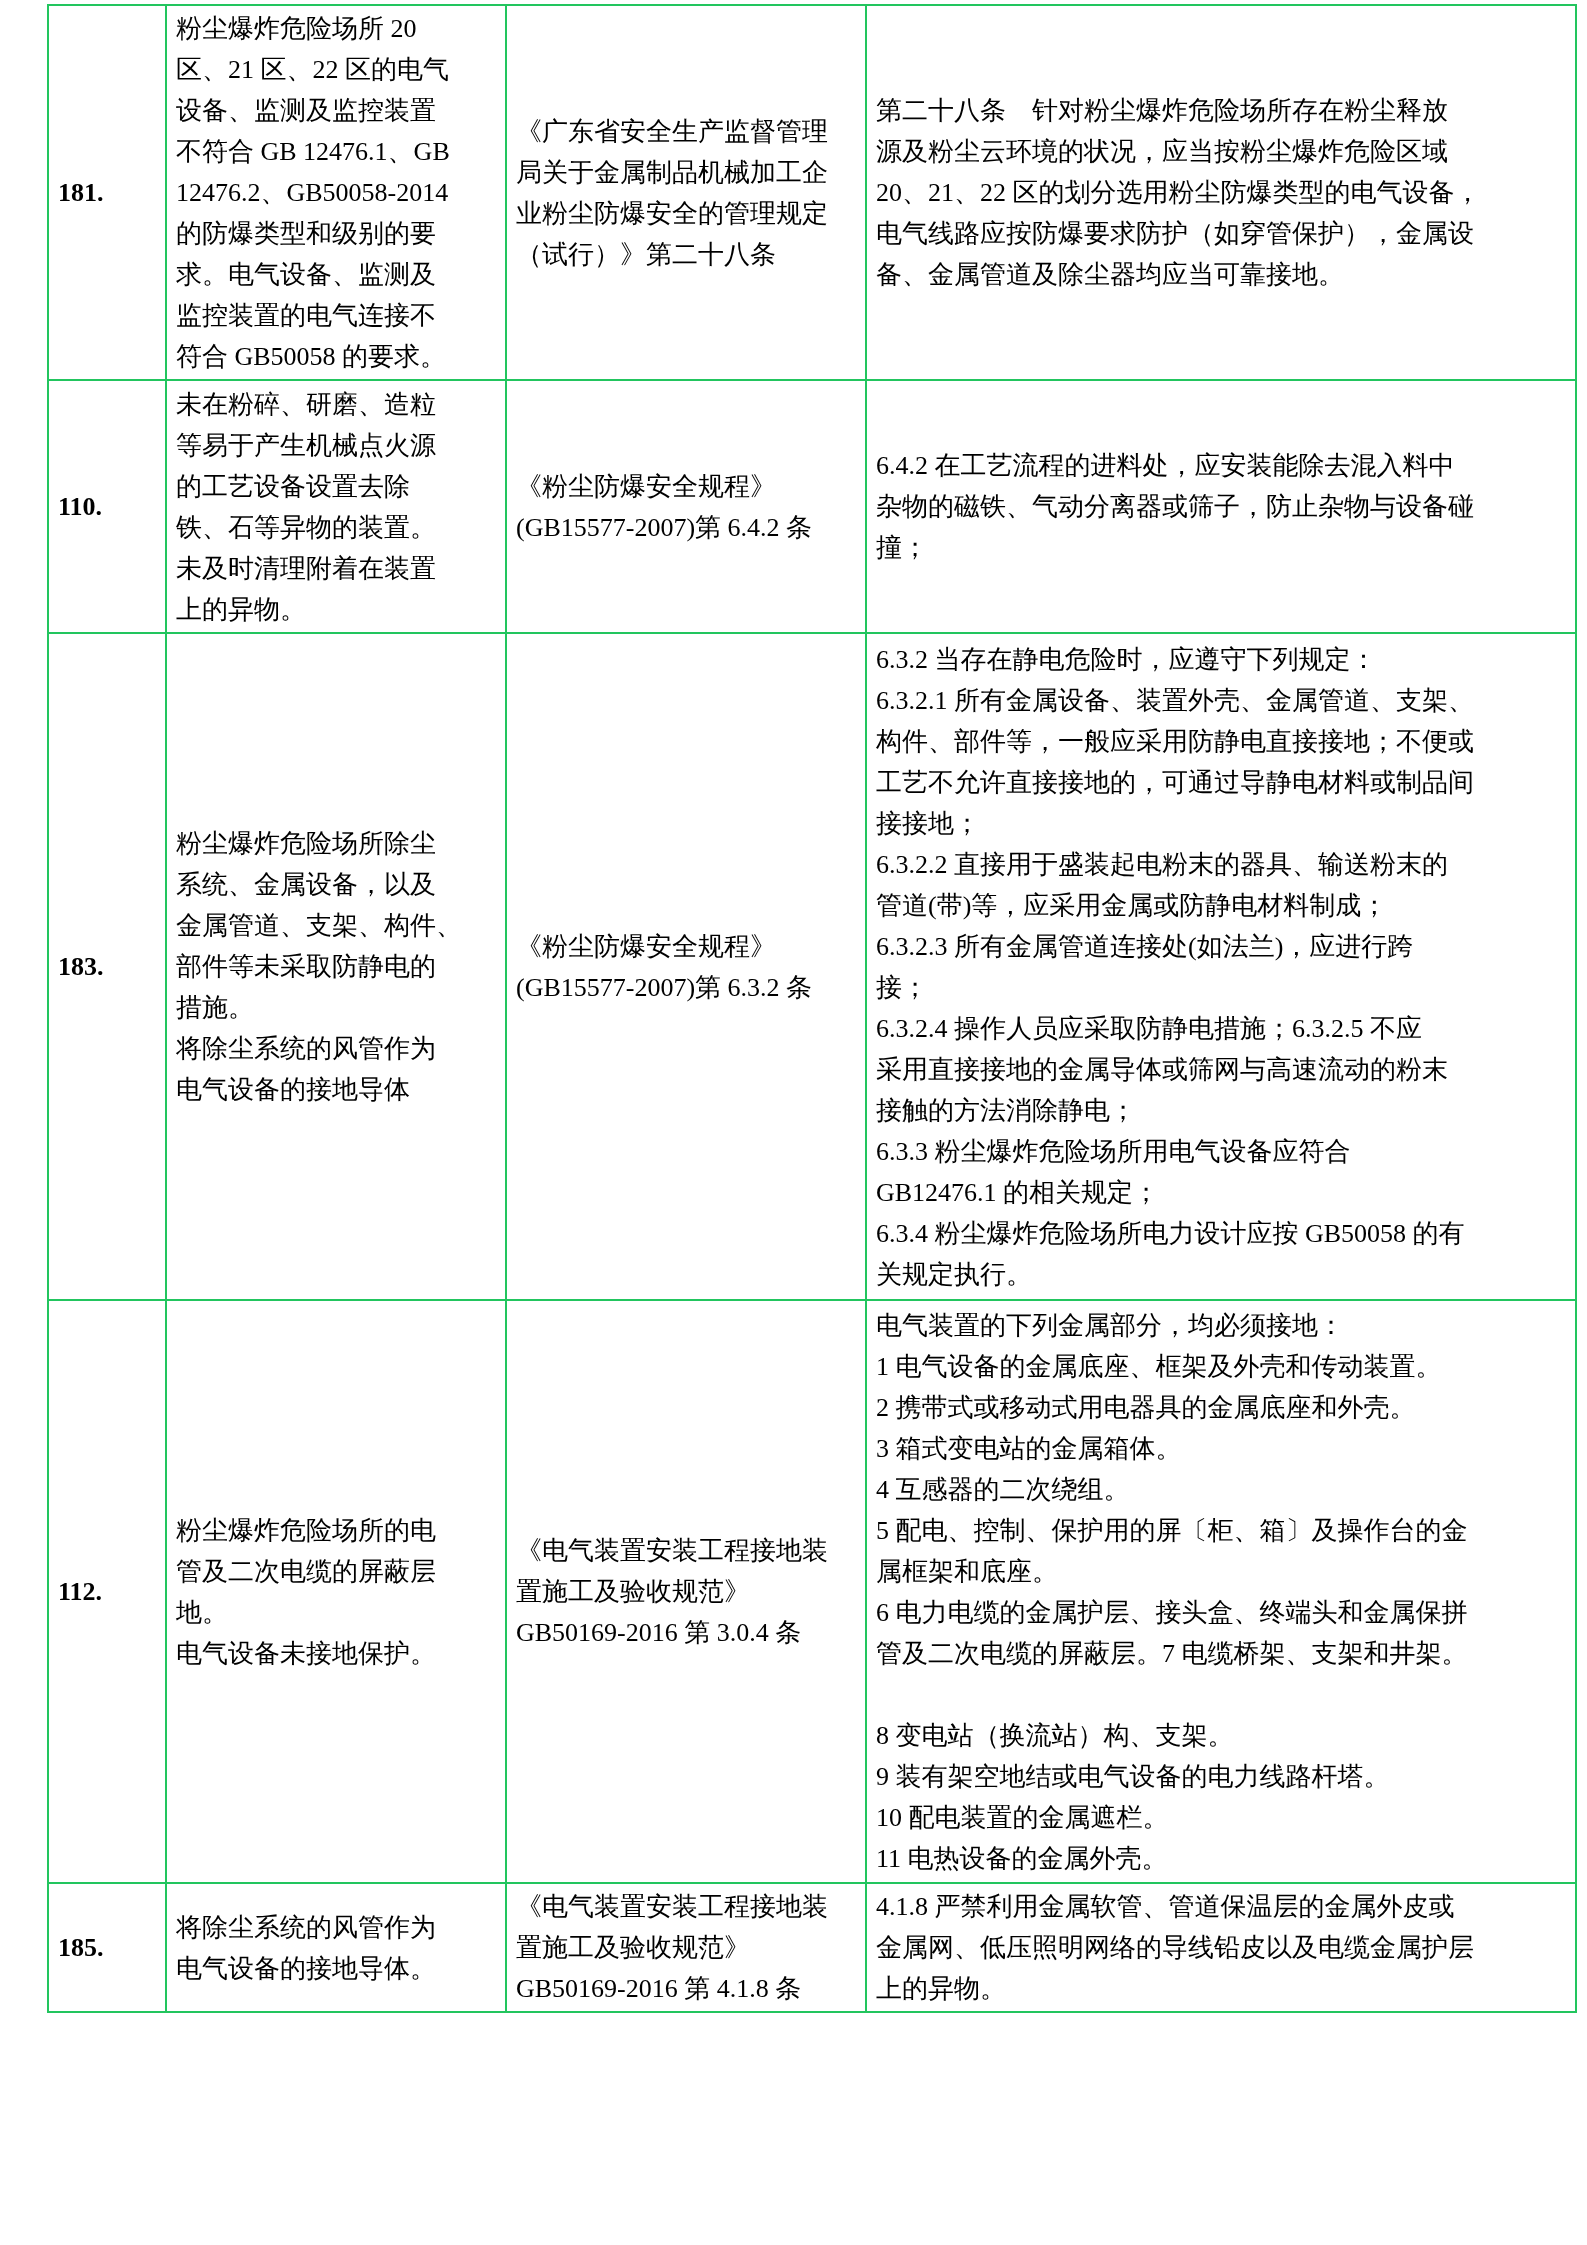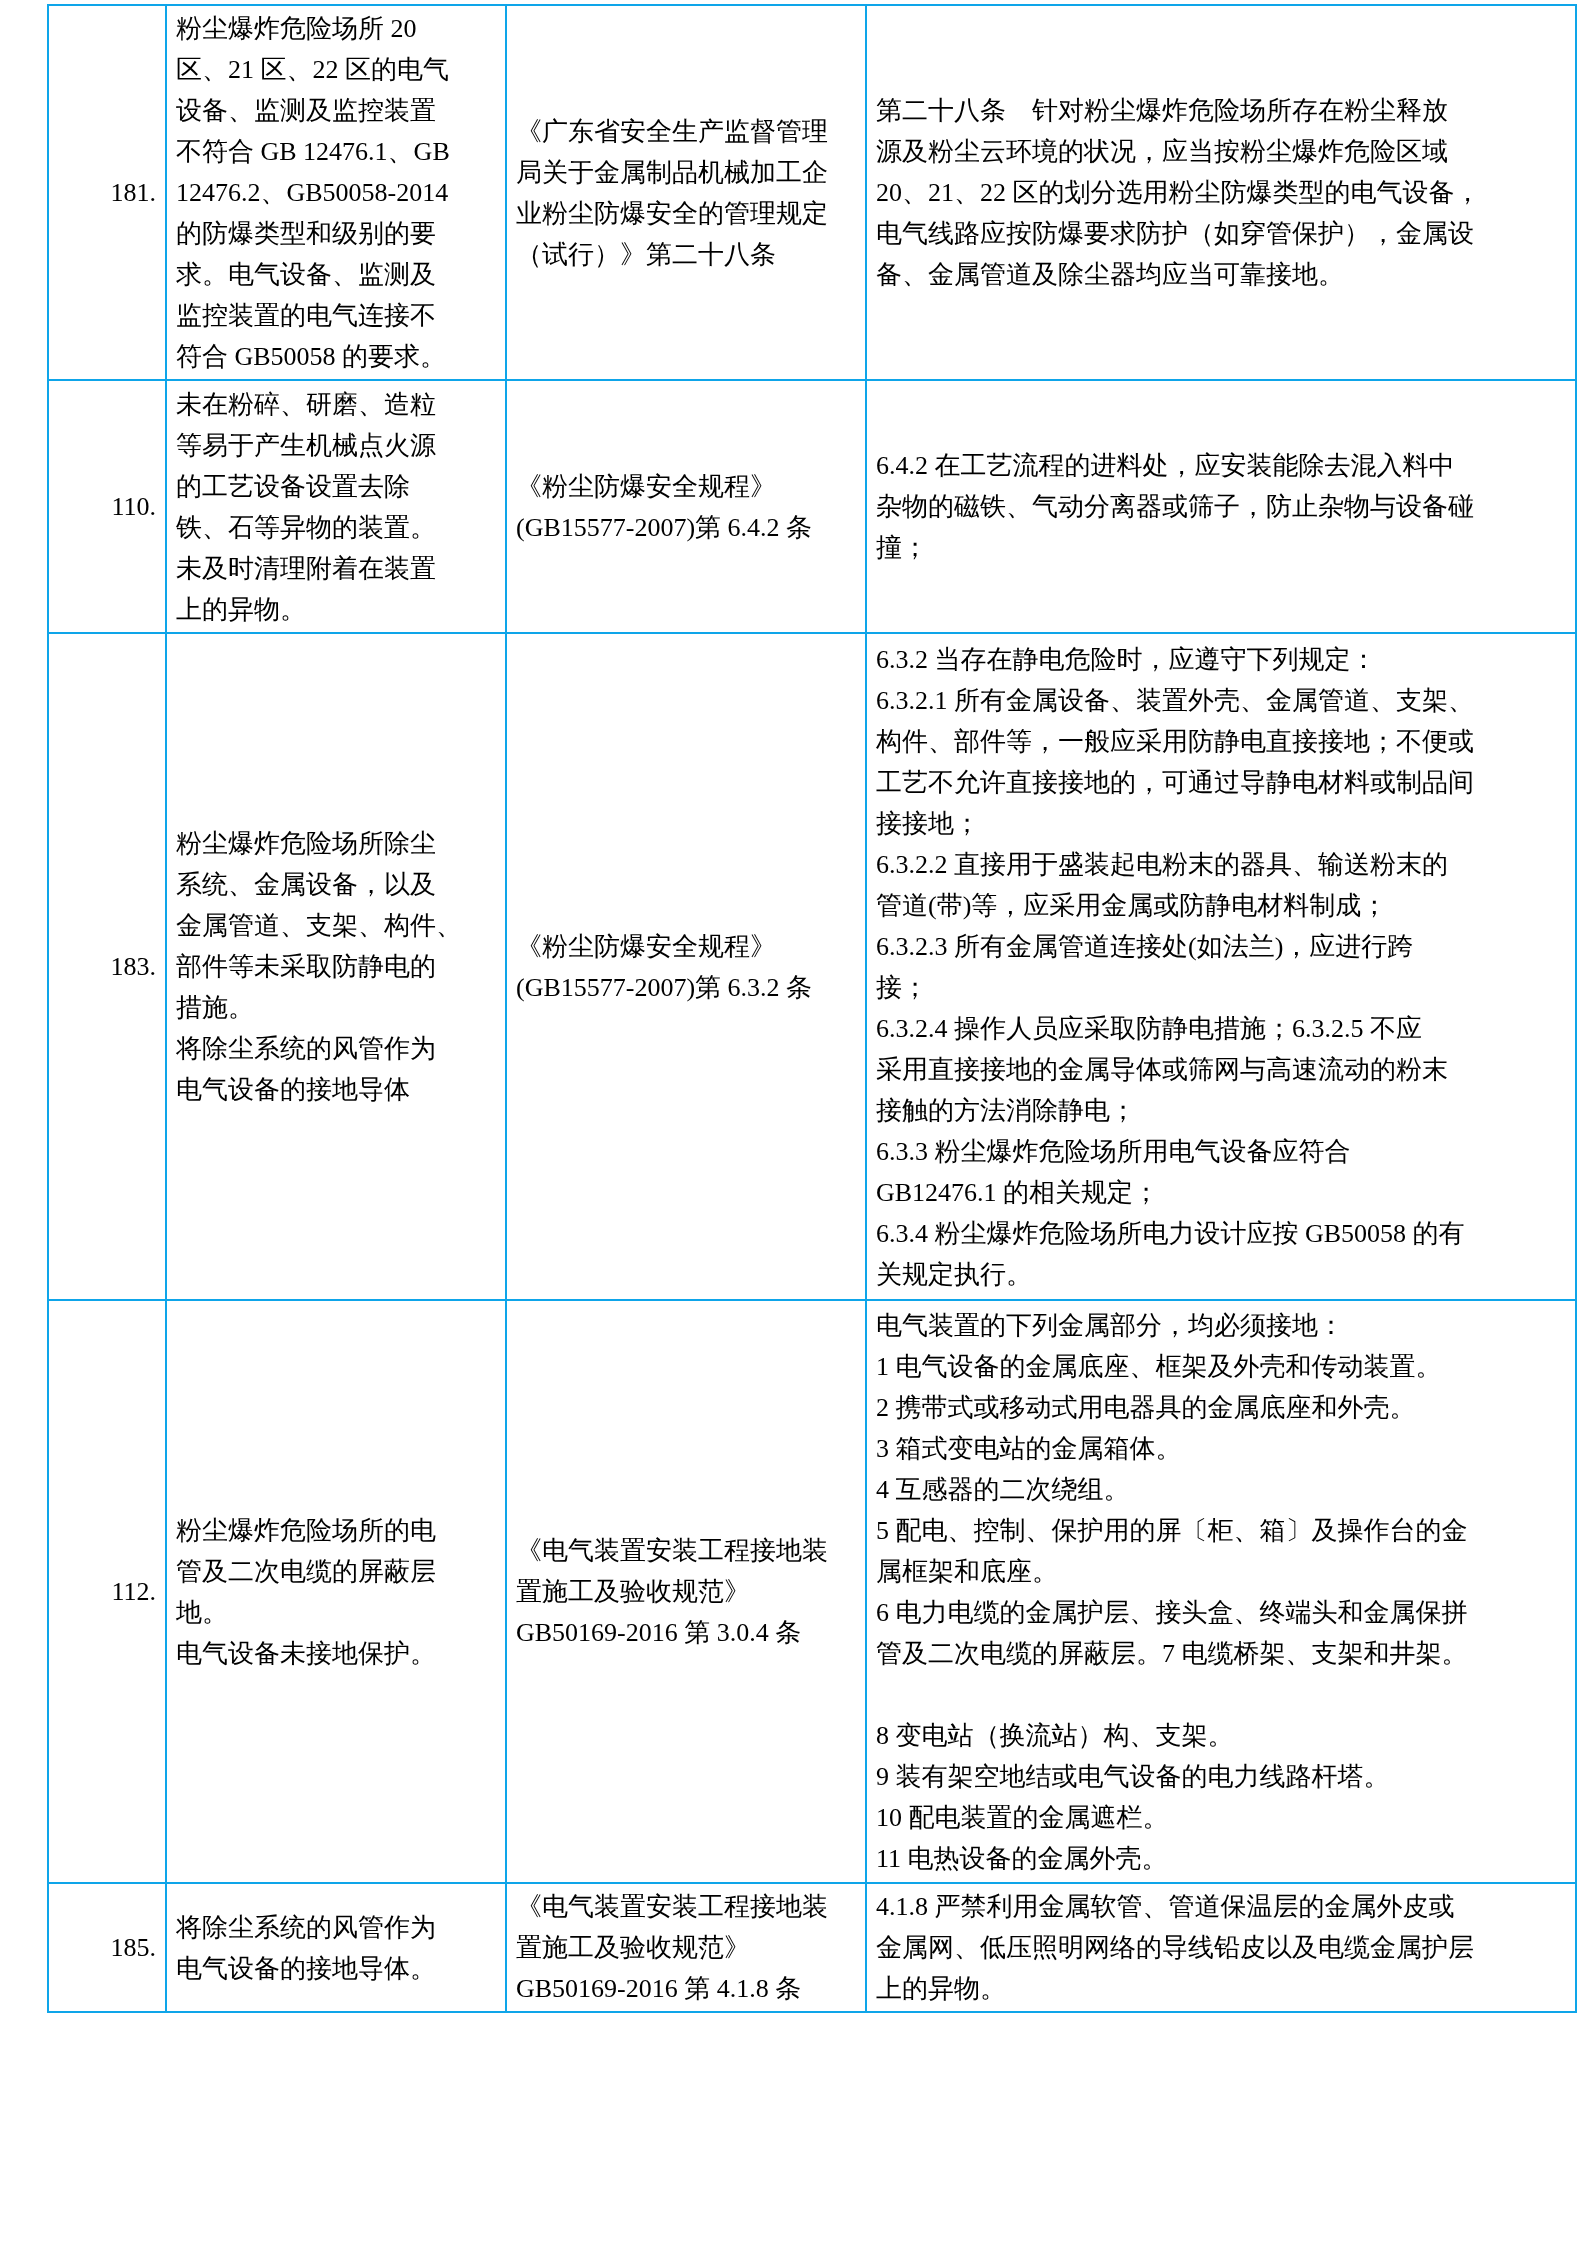--- a/index.html
+++ b/index.html
@@ -16,32 +16,33 @@
   }
   table.doc-table {
     position: absolute;
     left: 47px;
     top: 4px;
     width: 1528px;
     border-collapse: collapse;
     table-layout: fixed;
   }
   table.doc-table td {
-    border: 2px solid #0ea5e9;
+    border: 2px solid #22c55e;
     vertical-align: middle;
     font-size: 26px;
     line-height: 41px;
     white-space: pre-line;
     padding: 2px 9px;
     overflow: hidden;
     word-break: break-all;
   }
   td.col-num {
-    text-align: right;
+    text-align: left;
     padding: 2px 2px;
+    font-weight: bold;
   }
   tr.row-181 { height: 371px; }
   tr.row-182 { height: 253px; }
   tr.row-183 { height: 667px; }
   tr.row-184 { height: 583px; }
   tr.row-185 { height: 127px; }
   col.c-num    { width: 118px; }
   col.c-hazard { width: 340px; }
   col.c-basis  { width: 360px; }
   col.c-detail { width: 710px; }

